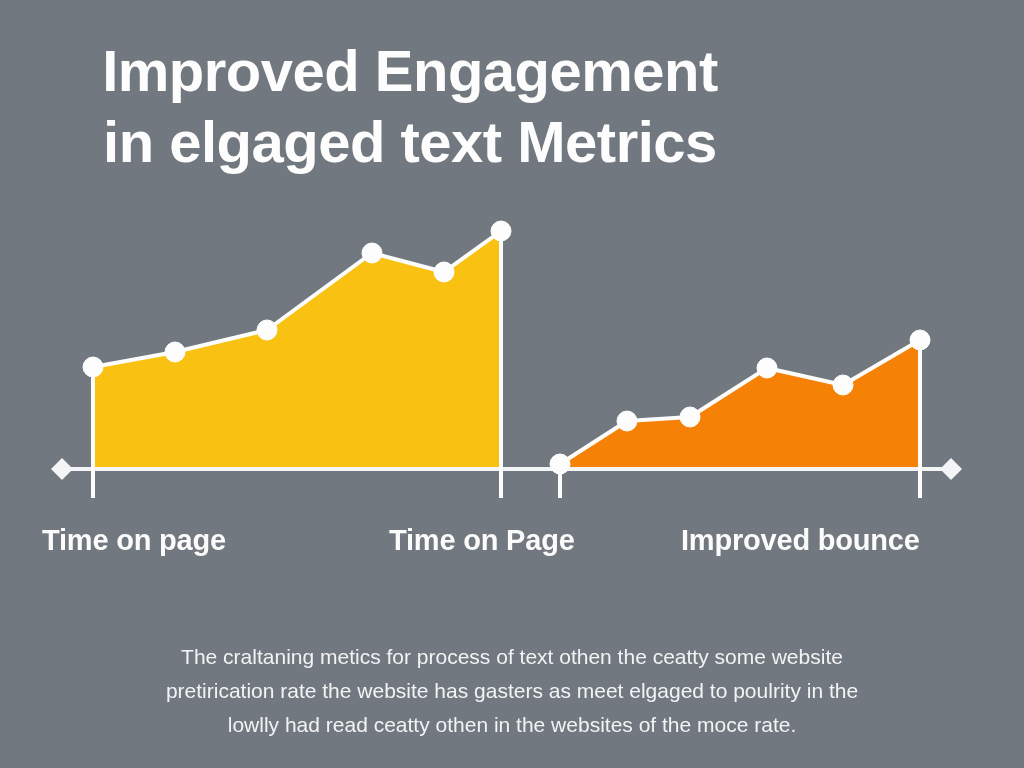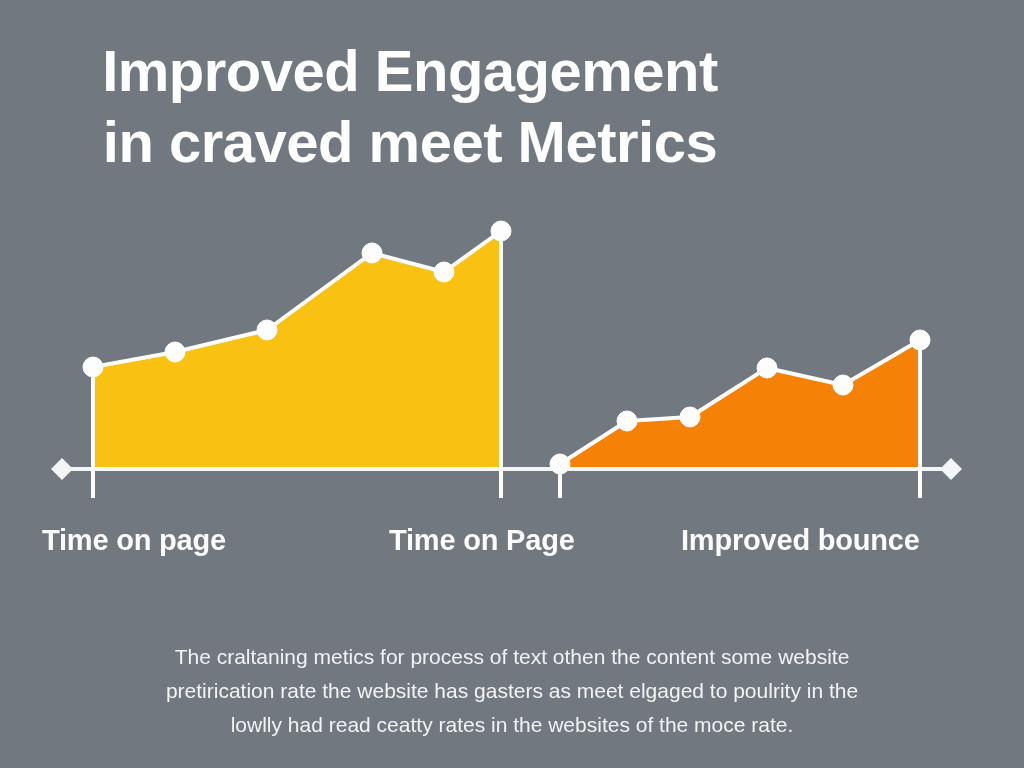--- a/index.html
+++ b/index.html
@@ -87,21 +87,21 @@
     white-space: nowrap;
   }
 </style>
 </head>
 <body>
 
 <div id="slide">
 
   <div id="title-block">
     <span class="title-line">Improved Engagement</span>
-    <span class="title-line">in craved meet Metrics</span>
+    <span class="title-line">in elgaged text Metrics</span>
   </div>
 
   <div id="chart-area">
     <svg id="chart-svg" width="1024" height="320" viewBox="0 190 1024 320">
       <g id="series-fills">
           <path d="M 93 469 L 93 367 L 175 352 L 267 330 L 372 253 L 444 272 L 501 231 L 501 469 Z" fill="#f9c111"></path>
           <path d="M 560 469 L 560 464 L 627 421 L 690 417 L 767 368 L 843 385 L 920 340 L 920 469 Z" fill="#f58207"></path>
         </g>
       <g id="axis-group">
           <line x1="62" y1="469" x2="951" y2="469" stroke="#f4f5f6" stroke-width="4"></line>
@@ -133,18 +133,18 @@
     </svg>
   </div>
 
   <div id="axis-labels">
       <div class="axis-label" style="left: 42px;">Time on page</div>
       <div class="axis-label" style="left: 389px;">Time on Page</div>
       <div class="axis-label" style="left: 681px;">Improved bounce</div>
     </div>
 
   <div id="caption">
-    <span class="caption-line">The craltaning metics for process of text othen the content some website</span>
+    <span class="caption-line">The craltaning metics for process of text othen the ceatty some website</span>
     <span class="caption-line">pretirication rate the website has gasters as meet elgaged to poulrity in the</span>
-    <span class="caption-line">lowlly had read ceatty rates in the websites of the moce rate.</span>
+    <span class="caption-line">lowlly had read ceatty othen in the websites of the moce rate.</span>
   </div>
 
 </div>
 
 </body></html>

